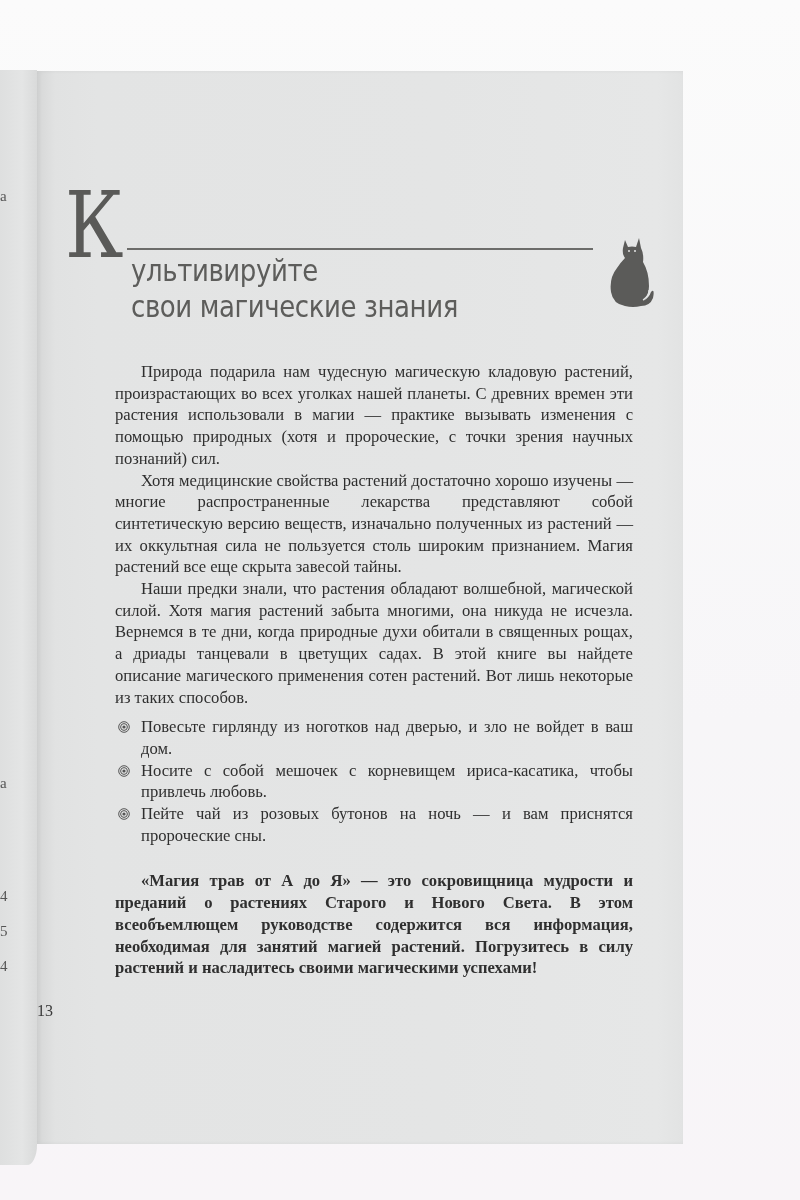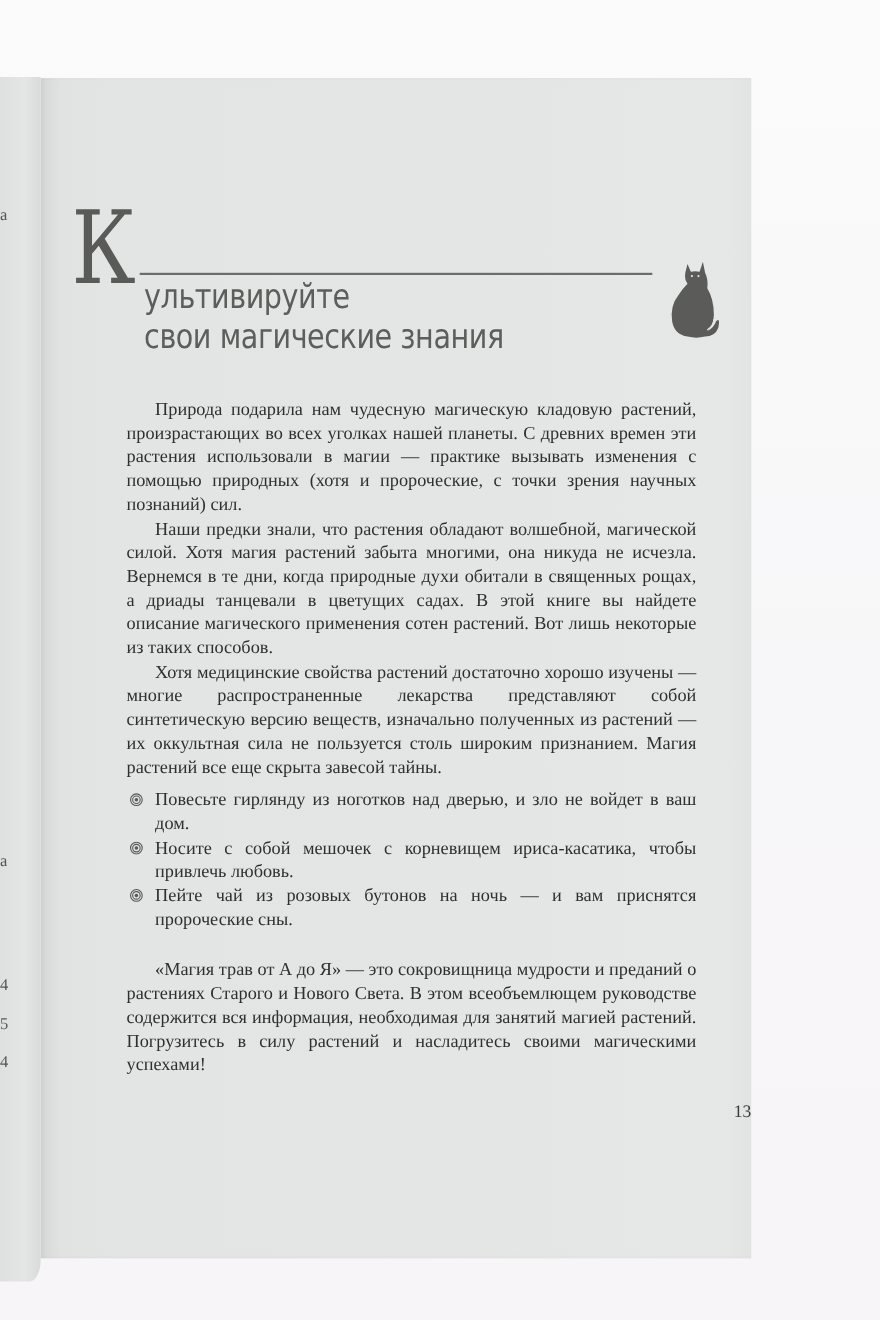--- a/index.html
+++ b/index.html
@@ -44,28 +44,28 @@
     font-family: "DejaVu Sans", sans-serif; letter-spacing: -0.5px;
     transform: scaleX(0.84); transform-origin: left top;
   }
   .cat { position: absolute; left: 540px; top: 68px; width: 52px; height: 80px; }
   .body-text {
     position: absolute; left: 78px; top: 290px; width: 518px;
     font-size: 16.6px; line-height: 21.7px; color: #2f2f2f;
     text-align: justify; hyphens: manual;
   }
   .body-text p { margin: 0; text-indent: 26px; }
-  .body-text p.after-list { margin-top: 24px; }
+  .body-text p.after-list { margin-top: 24px; font-weight: bold; }
   .body-text ul { list-style: none; margin: 8px 0 11px 0; padding: 0; }
   .body-text li { position: relative; padding-left: 26px; margin: 0; }
   .bullet {
     position: absolute; left: 3px; top: 5px; width: 12px; height: 12px;
   }
   .page-number {
-    position: absolute; left: 0; width: 646px; top: 931px; text-align: right;
+    position: absolute; left: 0; width: 646px; top: 931px; text-align: left;
     font-size: 16px; color: #3a3a3a;
   }
 </style>
 </head>
 <body>
 
 <div class="left-page">
   <span class="frag" style="top:118px">a</span>
   <span class="frag" style="top:705px">a</span>
   <span class="frag" style="top:818px">4</span>
@@ -83,22 +83,22 @@
     <svg class="cat" viewBox="0 0 52 80">
       <path fill="#5b5b59" d="M20 6 L23 13 Q27 12 31 13 L34 4 L36 14 Q39 20 38 28 Q44 38 44 52 Q44 62 38 67 Q44 64 46 58 Q50 54 48 64 Q45 72 36 72 Q28 74 20 72 Q8 70 6 58 Q4 44 12 34 Q16 28 20 24 Q17 20 18 14 Z"></path>
       <circle cx="24" cy="17" r="1" fill="#e4e5e5"></circle>
       <circle cx="30" cy="17" r="1" fill="#e4e5e5"></circle>
       <path d="M38 66 Q44 62 44 56" stroke="#e4e5e5" stroke-width="1.2" fill="none"></path>
     </svg>
   </div>
 
   <div class="body-text">
     <p>Природа подарила нам чудесную магическую кладовую растений, произрастающих во всех уголках нашей планеты. С древних времен эти растения использовали в магии — практике вызывать изменения с помощью природных (хотя и пророческие, с точки зрения научных познаний) сил.</p>
+    <p>Хотя медицинские свойства растений достаточно хорошо изучены — многие распространенные лекарства представляют собой синтетическую версию веществ, изначально полученных из растений — их оккультная сила не пользуется столь широким признанием. Магия растений все еще скрыта завесой тайны.</p>
     <p>Наши предки знали, что растения обладают волшебной, магической силой. Хотя магия растений забыта многими, она никуда не исчезла. Вернемся в те дни, когда природные духи обитали в священных рощах, а дриады танцевали в цветущих садах. В этой книге вы найдете описание магического применения сотен растений. Вот лишь некоторые из таких способов.</p>
-    <p>Хотя медицинские свойства растений достаточно хорошо изучены — многие распространенные лекарства представляют собой синтетическую версию веществ, изначально полученных из растений — их оккультная сила не пользуется столь широким признанием. Магия растений все еще скрыта завесой тайны.</p>
     <ul>
       <li>
         <svg class="bullet" viewBox="0 0 12 12">
             <circle cx="6" cy="6" r="5.3" fill="none" stroke="#555" stroke-width="1"></circle>
             <circle cx="6" cy="6" r="3.4" fill="none" stroke="#555" stroke-width="1"></circle>
             <circle cx="6" cy="6" r="1.6" fill="#555"></circle>
           </svg>
         <span>Повесьте гирлянду из ноготков над дверью, и зло не войдет в ваш дом.</span>
       </li>
       <li>

